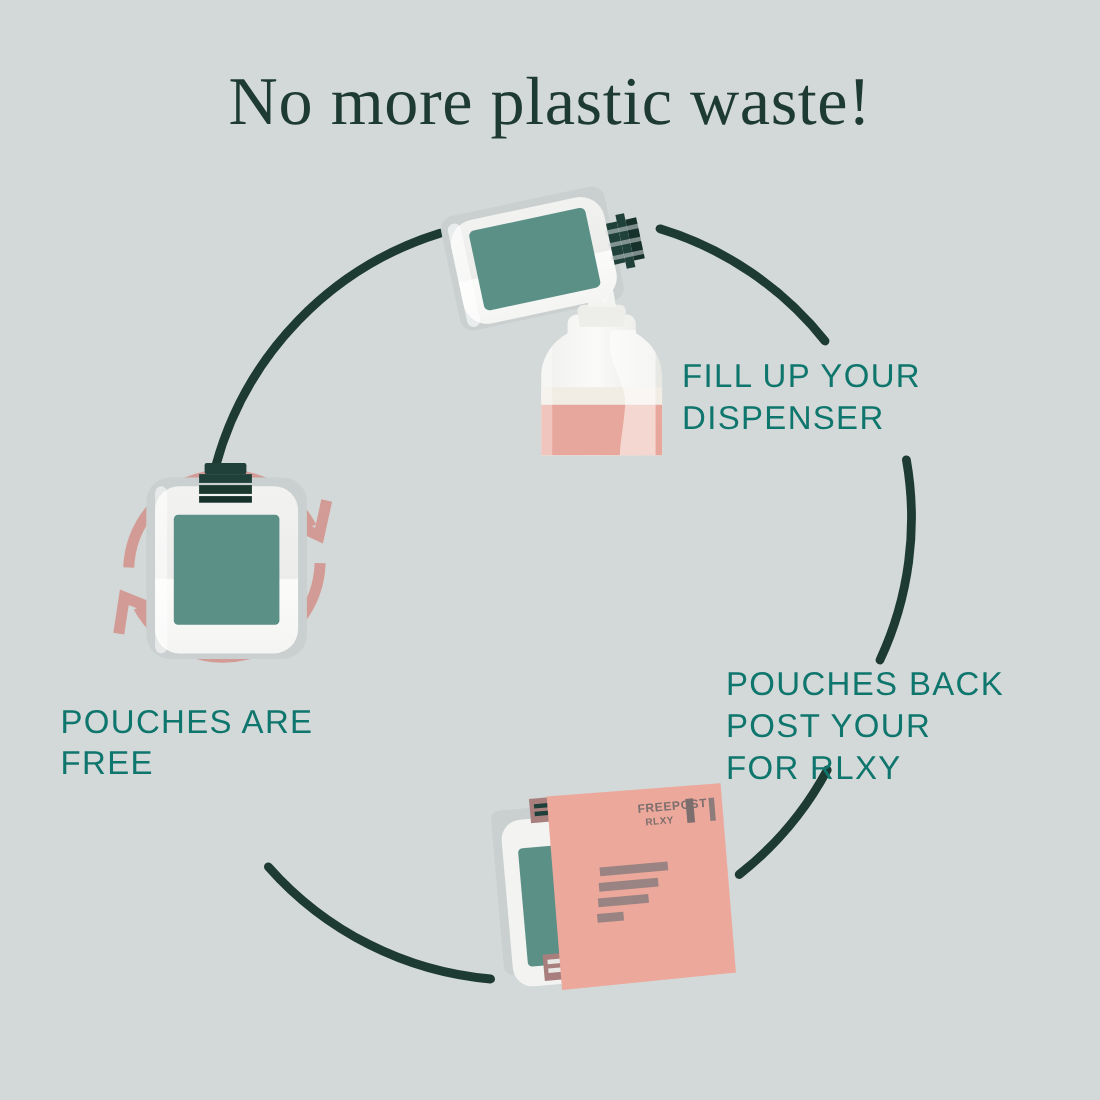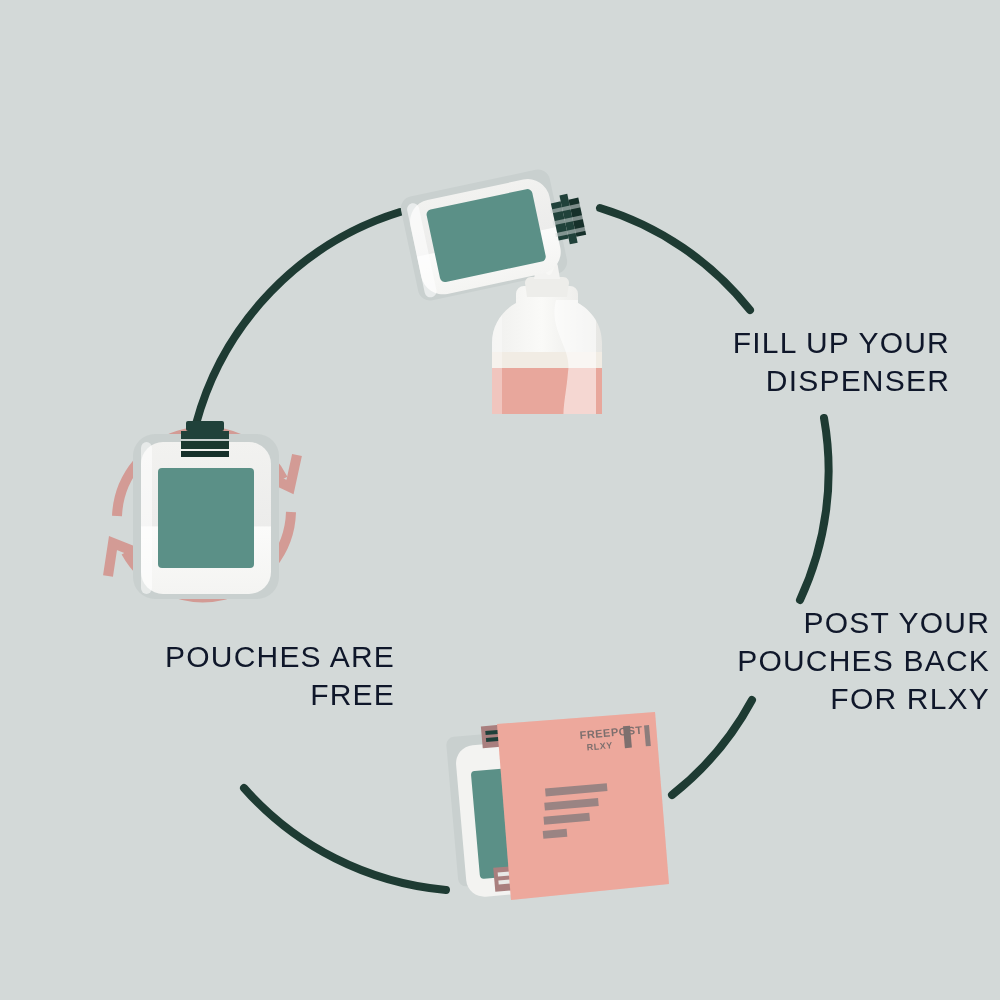--- a/index.html
+++ b/index.html
@@ -28,26 +28,26 @@
     text-align: center;
     font-family: "Liberation Serif", "DejaVu Serif", serif;
     font-size: 62px;
     line-height: 74px;
     color: #1e3b33;
     letter-spacing: 0.5px;
     white-space: nowrap;
   }
   .step-label {
     position: absolute;
-    color: #0f172a;
+    color: #0f766e;
     font-family: "Liberation Sans", sans-serif;
     font-size: 30px;
     line-height: 38px;
     letter-spacing: 1.2px;
-    text-align: right;
+    text-align: left;
     font-weight: 400;
   }
   #label-fill {
     left: 620px;
     top: 324px;
     width: 330px;
   }
   #label-post {
     left: 660px;
     top: 604px;
@@ -194,29 +194,30 @@
       <g>
         <rect x="186" y="421" width="38" height="10" rx="2" fill="#20413a"></rect>
         <rect x="181" y="431" width="48" height="8" fill="#20413a"></rect>
         <rect x="181" y="441" width="48" height="8" fill="#1b382f"></rect>
         <rect x="181" y="451" width="48" height="6" fill="#16302a"></rect>
       </g>
     </g>
 
   </svg>
 
+  <div class="title">No more plastic waste!</div>
 
   <div class="step-label" id="label-fill">
     <div>FILL UP YOUR</div>
     <div>DISPENSER</div>
   </div>
 
   <div class="step-label" id="label-post">
+    <div>POUCHES BACK</div>
     <div>POST YOUR</div>
-    <div>POUCHES BACK</div>
     <div>FOR RLXY</div>
   </div>
 
   <div class="step-label" id="label-refill">
     <div>POUCHES ARE</div>
     <div>FREE</div>
   </div>
 
 </div>
 

